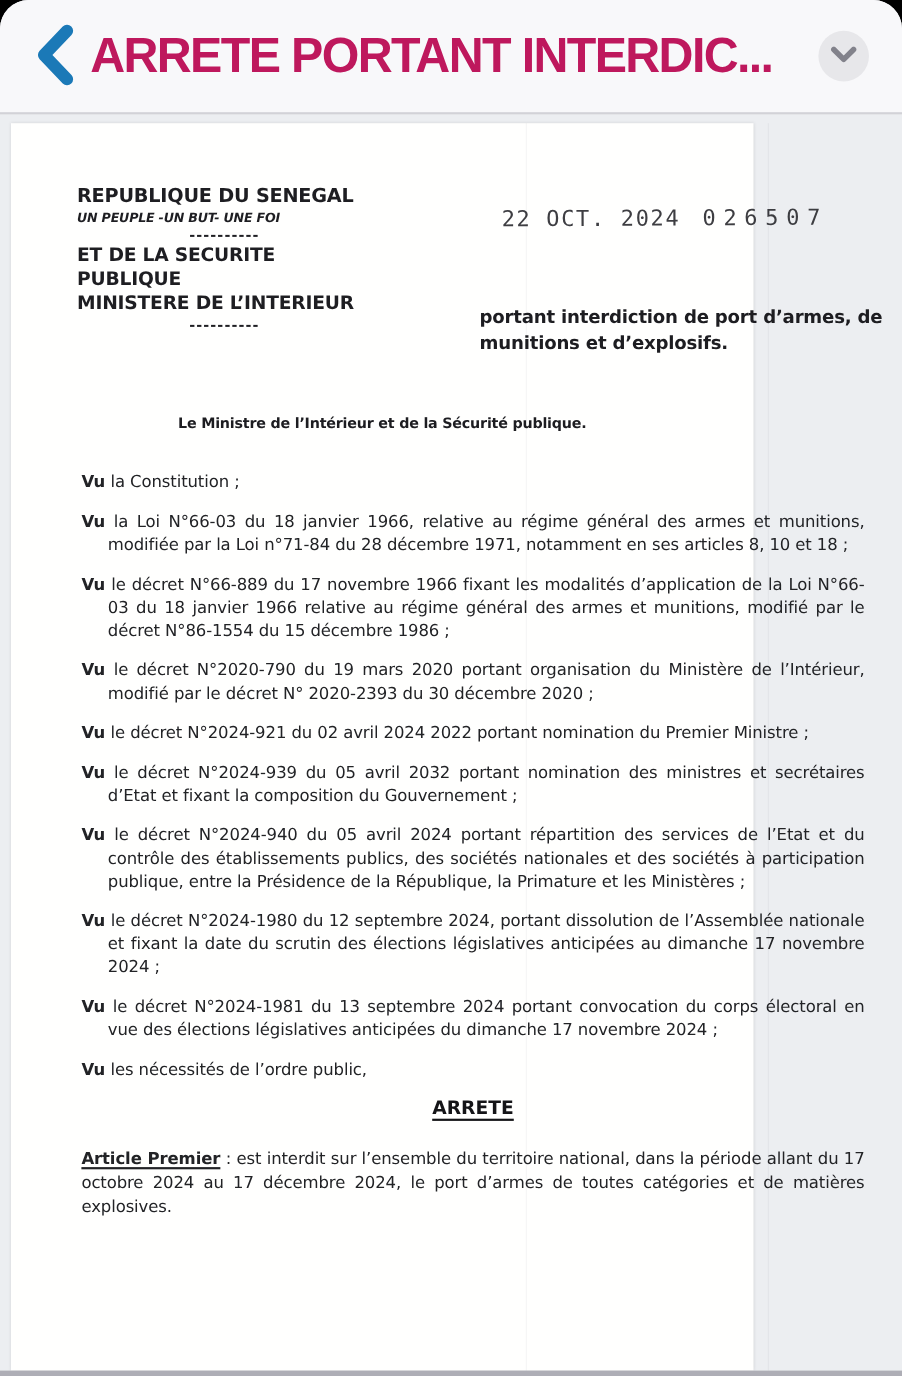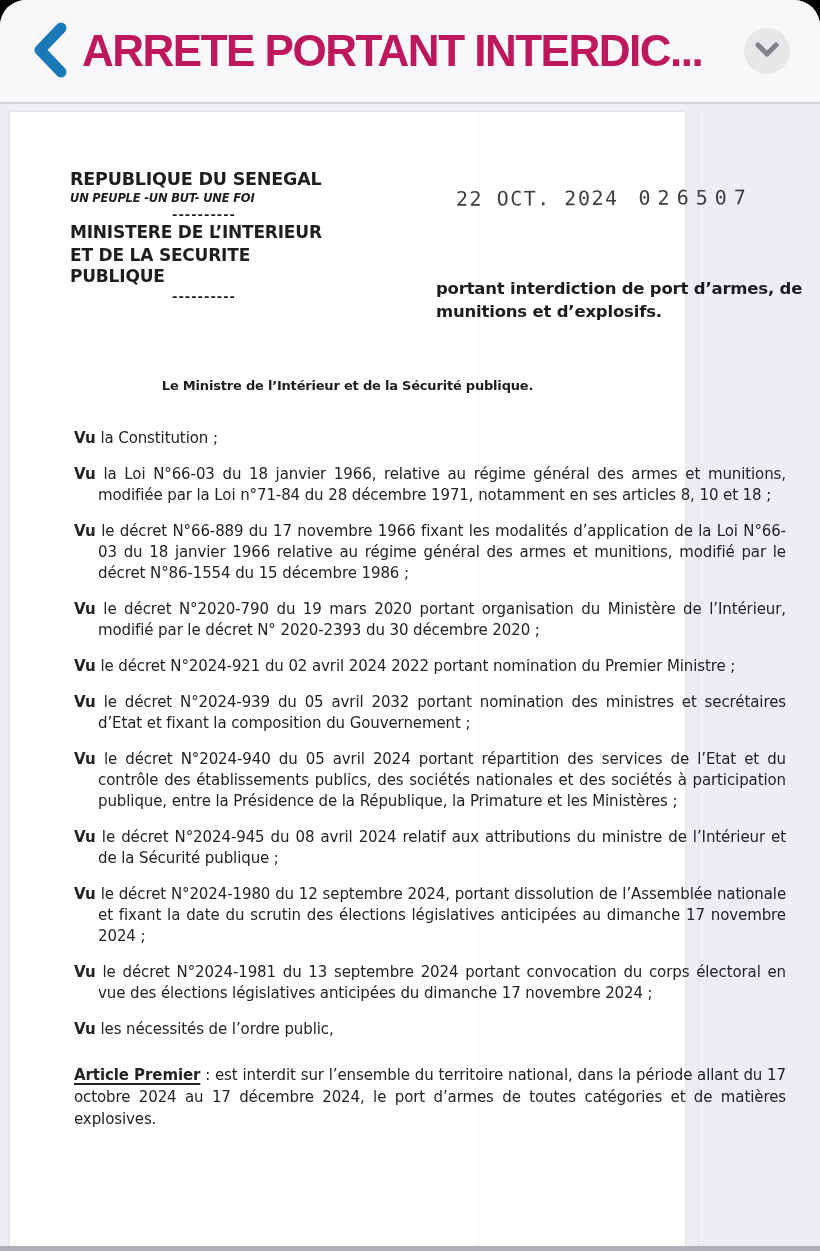--- a/index.html
+++ b/index.html
@@ -130,22 +130,22 @@
   </header>
 
   <section class="page">
     <div class="fold f1"></div>
     <div class="fold f2"></div>
 
     <div class="letterhead">
       <div class="lh-country">REPUBLIQUE DU SENEGAL</div>
       <div class="lh-motto">UN PEUPLE -UN BUT- UNE FOI</div>
       <div class="lh-dashes">----------</div>
+      <div class="lh-ministry">ET DE LA SECURITE PUBLIQUE</div>
       <div class="lh-ministry">MINISTERE DE L’INTERIEUR</div>
-      <div class="lh-ministry">ET DE LA SECURITE PUBLIQUE</div>
       <div class="lh-dashes">----------</div>
     </div>
 
     <div class="stamp">
       <span class="st-date">22 OCT. 2024</span>
       <span class="st-num">026507</span>
     </div>
 
     <div class="subject">
       <div>portant interdiction de port d’armes, de munitions et d’explosifs.</div>
@@ -154,24 +154,24 @@
     <div class="minister-heading">Le Ministre de l’Intérieur et de la Sécurité publique.</div>
 
     <div class="body-text">
       <p class="recital"><b>Vu</b> <span>la Constitution ;</span></p>
       <p class="recital"><b>Vu</b> <span>la Loi N°66-03 du 18 janvier 1966, relative au régime général des armes et munitions, modifiée par la Loi n°71-84 du 28 décembre 1971, notamment en ses articles 8, 10 et 18 ;</span></p>
       <p class="recital"><b>Vu</b> <span>le décret N°66-889 du 17 novembre 1966 fixant les modalités d’application de la Loi N°66-03 du 18 janvier 1966 relative au régime général des armes et munitions, modifié par le décret N°86-1554 du 15 décembre 1986 ;</span></p>
       <p class="recital"><b>Vu</b> <span>le décret N°2020-790 du 19 mars 2020 portant organisation du Ministère de l’Intérieur, modifié par le décret N° 2020-2393 du 30 décembre 2020 ;</span></p>
       <p class="recital"><b>Vu</b> <span>le décret N°2024-921 du 02 avril 2024 2022 portant nomination du Premier Ministre ;</span></p>
       <p class="recital"><b>Vu</b> <span>le décret N°2024-939 du 05 avril 2032 portant nomination des ministres et secrétaires d’Etat et fixant la composition du Gouvernement ;</span></p>
       <p class="recital"><b>Vu</b> <span>le décret N°2024-940 du 05 avril 2024 portant répartition des services de l’Etat et du contrôle des établissements publics, des sociétés nationales et des sociétés à participation publique, entre la Présidence de la République, la Primature et les Ministères ;</span></p>
-      <p class="recital"><b>Vu</b> <span>le décret N°2024-945 du 08 avril 2024 relatif aux attributions du ministre de l’Intérieur et de la Sécurité publique ;</span></p>
       <p class="recital"><b>Vu</b> <span>le décret N°2024-1980 du 12 septembre 2024, portant dissolution de l’Assemblée nationale et fixant la date du scrutin des élections législatives anticipées au dimanche 17 novembre 2024 ;</span></p>
       <p class="recital"><b>Vu</b> <span>le décret N°2024-1981 du 13 septembre 2024 portant convocation du corps électoral en vue des élections législatives anticipées du dimanche 17 novembre 2024 ;</span></p>
       <p class="recital"><b>Vu</b> <span>les nécessités de l’ordre public,</span></p>
 
+      <div class="decision-heading"><span>ARRETE</span></div>
 
       <p class="article"><b>Article Premier</b><span> : est interdit sur l’ensemble du territoire national, dans la période allant du 17 octobre 2024 au 17 décembre 2024, le port d’armes de toutes catégories et de matières explosives.</span></p>
     </div>
   </section>
 
   <div class="bottom-strip"></div>
 </div>
 
 </body></html>

